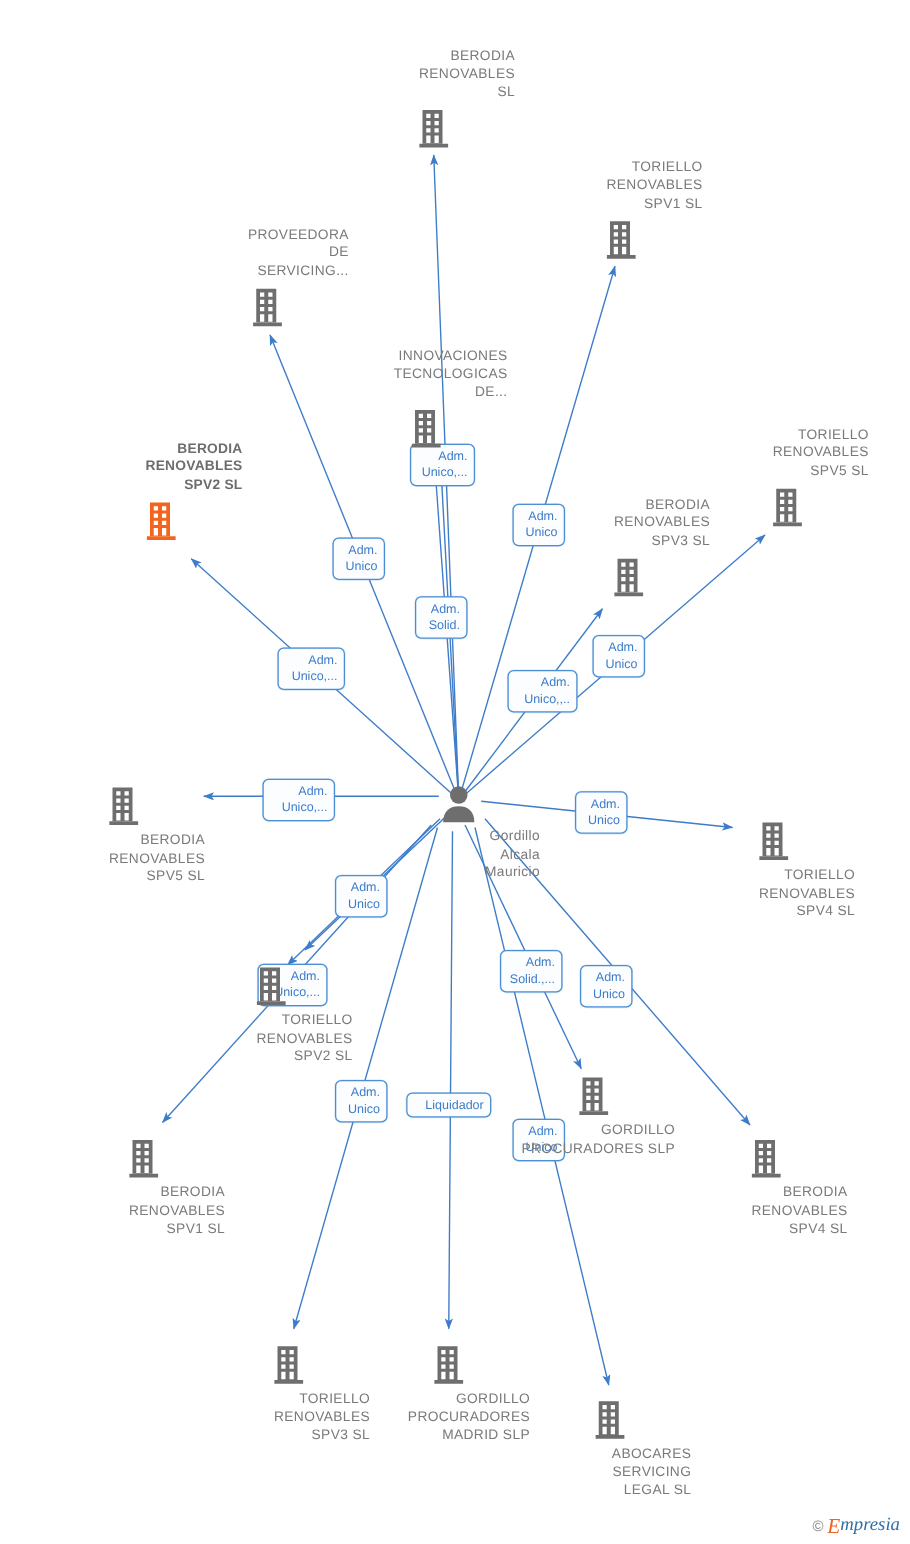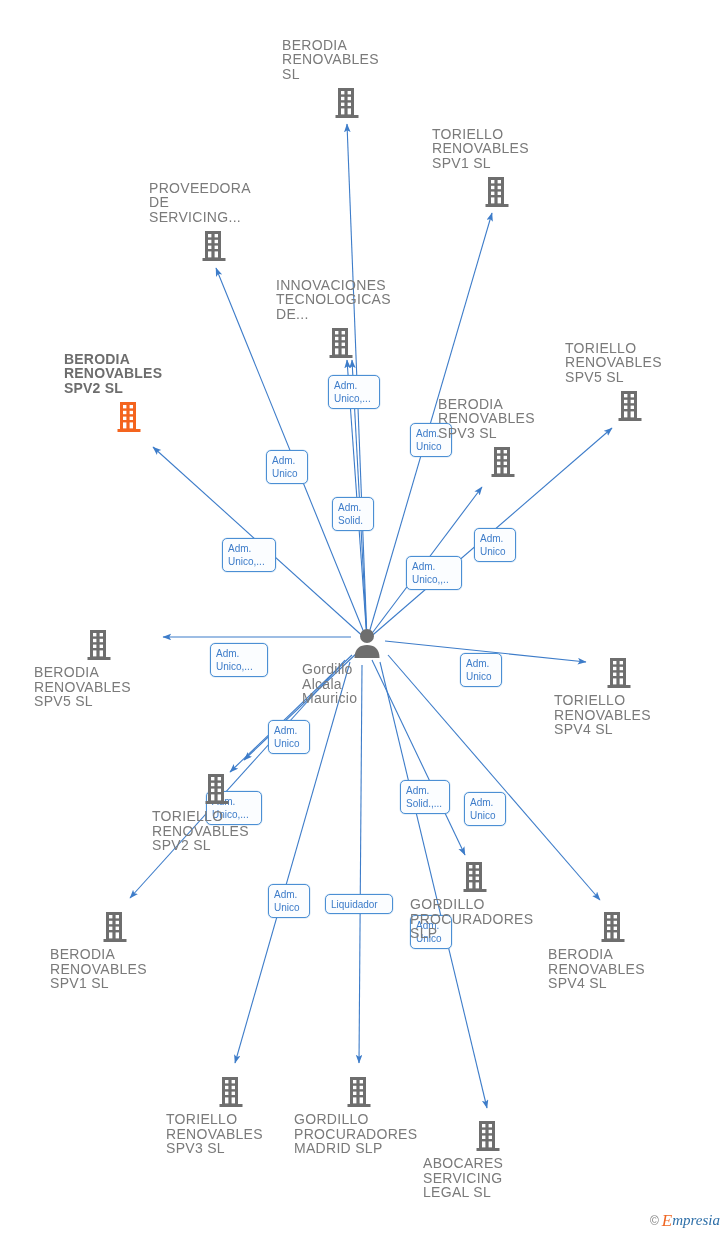--- a/index.html
+++ b/index.html
@@ -1,31 +1,31 @@
 <!DOCTYPE html>
 <html><head>
 <meta charset="utf-8">
 <style>
   html,body{margin:0;padding:0;background:#ffffff;}
   body{font-family:"Liberation Sans", sans-serif;}
   #canvas{position:relative;width:728px;height:1235px;overflow:hidden;background:#fff;}
   #edges{position:absolute;left:0;top:0;width:728px;height:1235px;}
   .node{position:absolute;width:0;height:0;}
   .node .ico{position:absolute;left:-13px;top:-16px;width:26px;height:32px;}
-  .node .lbl{position:absolute;width:130px;left:-65px;text-align:left;
-    font-size:14px;line-height:14.5px;color:#7a7a7a;letter-spacing:.3px;
+  .node .lbl{position:absolute;width:130px;left:-65px;text-align:right;
+    font-size:11px;line-height:14.5px;color:#7a7a7a;letter-spacing:.3px;
     white-space:pre-line;}
   .node.above .lbl{bottom:22px;}
   .node.below .lbl{top:20px;}
   .node.person .ico{left:-14px;top:-20px;width:28px;height:30px;}
   .node.highlight .lbl{color:#6d6d6d;font-weight:bold;letter-spacing:.2px;}
   .elabel{position:absolute;border:1px solid #4b8fd4;border-radius:5px;
     background:#fbfdff;color:#3d7cc9;font-size:10px;line-height:13px;
-    text-align:left;padding:3px 5px 4px 5px;white-space:pre-line;
-    box-sizing:border-box;box-shadow:0 0 0 0.5px rgba(75,143,212,.25);margin-top:20px;}
+    text-align:right;padding:3px 5px 4px 5px;white-space:pre-line;
+    box-sizing:border-box;box-shadow:0 0 0 0.5px rgba(75,143,212,.25);}
   .watermark{position:absolute;right:8px;bottom:6px;display:flex;align-items:center;
     font-size:13px;color:#2e6fa8;}
   .watermark .c{color:#808080;font-size:12px;margin-right:3px;}
   .watermark .e{color:#ef6622;font-family:"Liberation Serif",serif;font-style:italic;font-size:17px;line-height:14px;}
   .watermark .rest{color:#2e6fa8;font-family:"Liberation Serif",serif;font-style:italic;font-size:15px;}
 </style>
 </head>
 <body>
 
 <div id="canvas">

